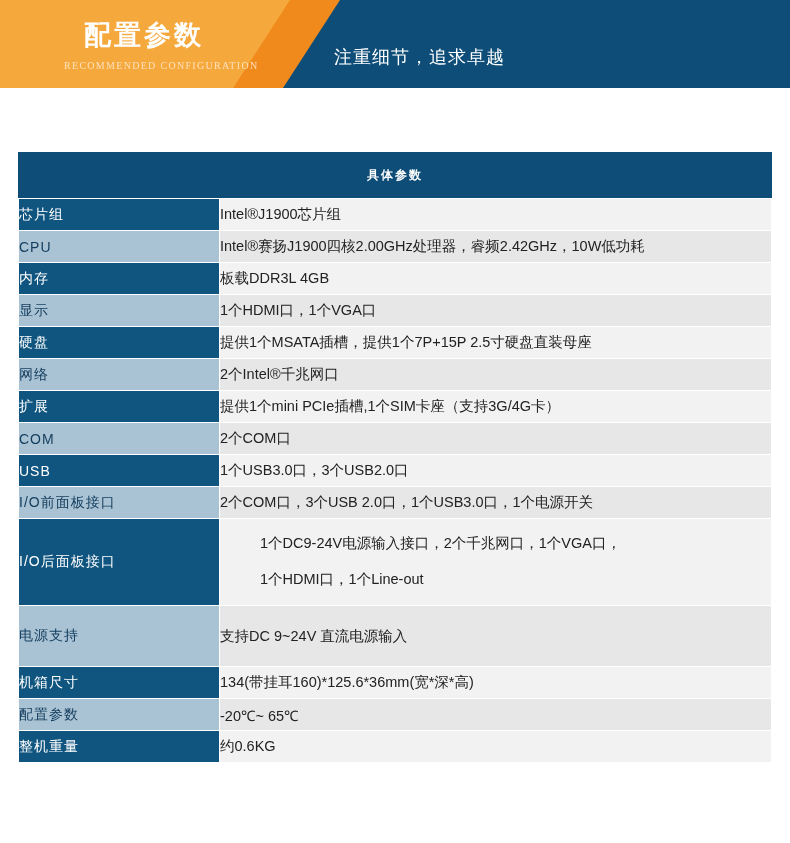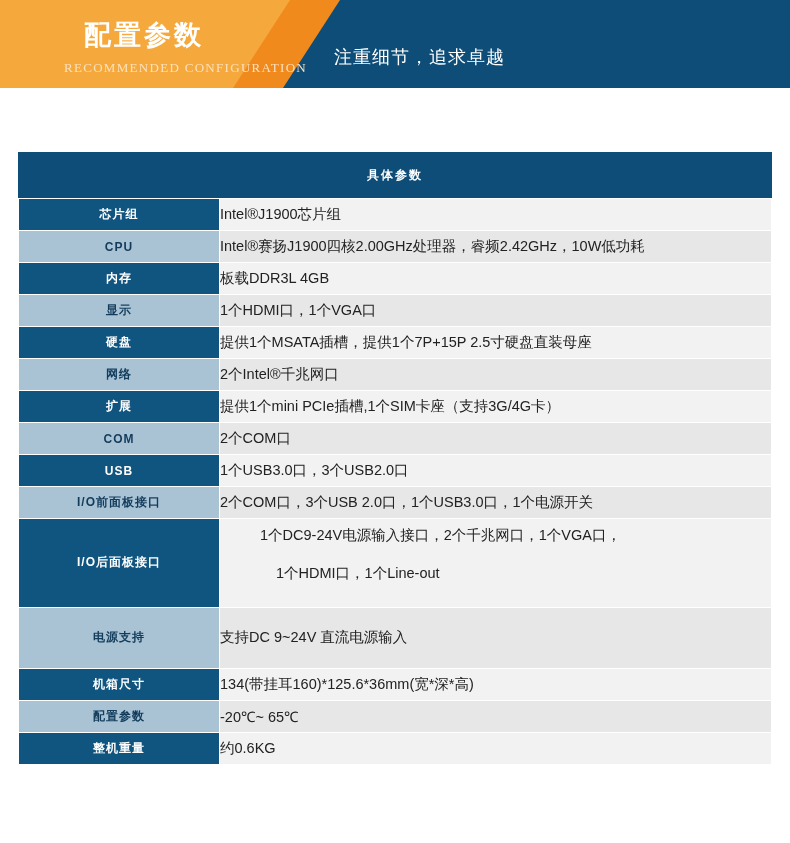--- a/index.html
+++ b/index.html
@@ -49,21 +49,21 @@
     color: #ffffff;
     font-size: 27px;
     font-weight: bold;
     letter-spacing: 3px;
   }
   .banner-title-en {
     position: absolute;
     left: 64px;
     top: 60px;
     color: #fde0bc;
-    font-size: 13px;
+    font-size: 10px;
     letter-spacing: 1.3px;
     font-family: "Liberation Serif", serif;
   }
   .banner-slogan {
     position: absolute;
     left: 334px;
     top: 45px;
     color: #ffffff;
     font-size: 18px;
     letter-spacing: 1px;
@@ -93,23 +93,22 @@
   }
   table.spec td {
     border: 1px solid #ffffff;
     padding: 0;
     vertical-align: middle;
   }
   td.label {
     width: 200px;
     background: #10557f;
     color: #ffffff;
-    text-align: center;
-    font-size: 12px;
-    font-weight: bold;
+    font-size: 14px;
+    font-weight: normal;
     letter-spacing: 1px;
     height: 31px;
   }
   td.label.alt {
     background: #a9c2d4;
     color: #123c5c;
   }
   td.value {
     background: #f2f2f2;
     color: #222222;
@@ -176,21 +175,21 @@
         </tr>
         <tr>
           <td class="label alt">I/O前面板接口</td>
           <td class="value alt">2个COM口，3个USB 2.0口，1个USB3.0口，1个电源开关</td>
         </tr>
         <tr>
           <td class="label" style="height: 86px;">I/O后面板接口</td>
           <td class="value" style="height: 86px;">
             <div class="val-multi">
               <div class="val-line" style="margin: 0px 0px 14px;">1个DC9-24V电源输入接口，2个千兆网口，1个VGA口，</div>
-              <div class="val-line" style="margin: 16px;">1个HDMI口，1个Line-out</div>
+              <div class="val-line" style="margin: 0px;">1个HDMI口，1个Line-out</div>
             </div>
           </td>
         </tr>
         <tr>
           <td class="label alt" style="height: 60px;">电源支持</td>
           <td class="value alt" style="height: 60px;">支持DC 9~24V 直流电源输入</td>
         </tr>
         <tr>
           <td class="label">机箱尺寸</td>
           <td class="value">134(带挂耳160)*125.6*36mm(宽*深*高)</td>

